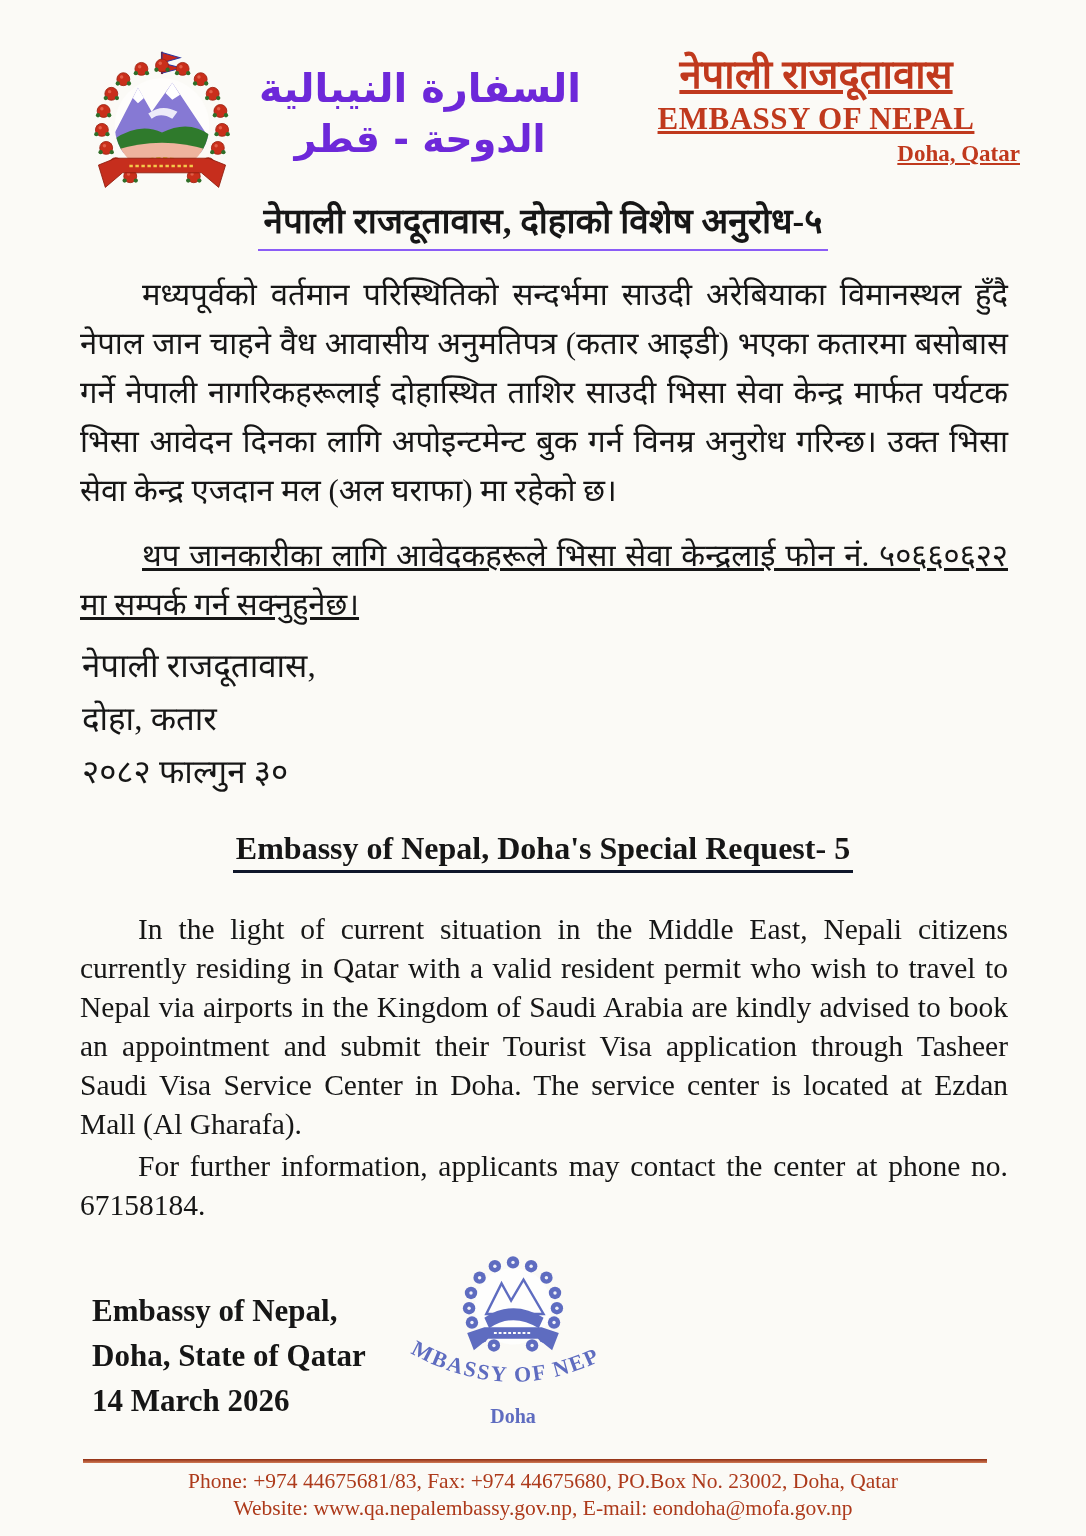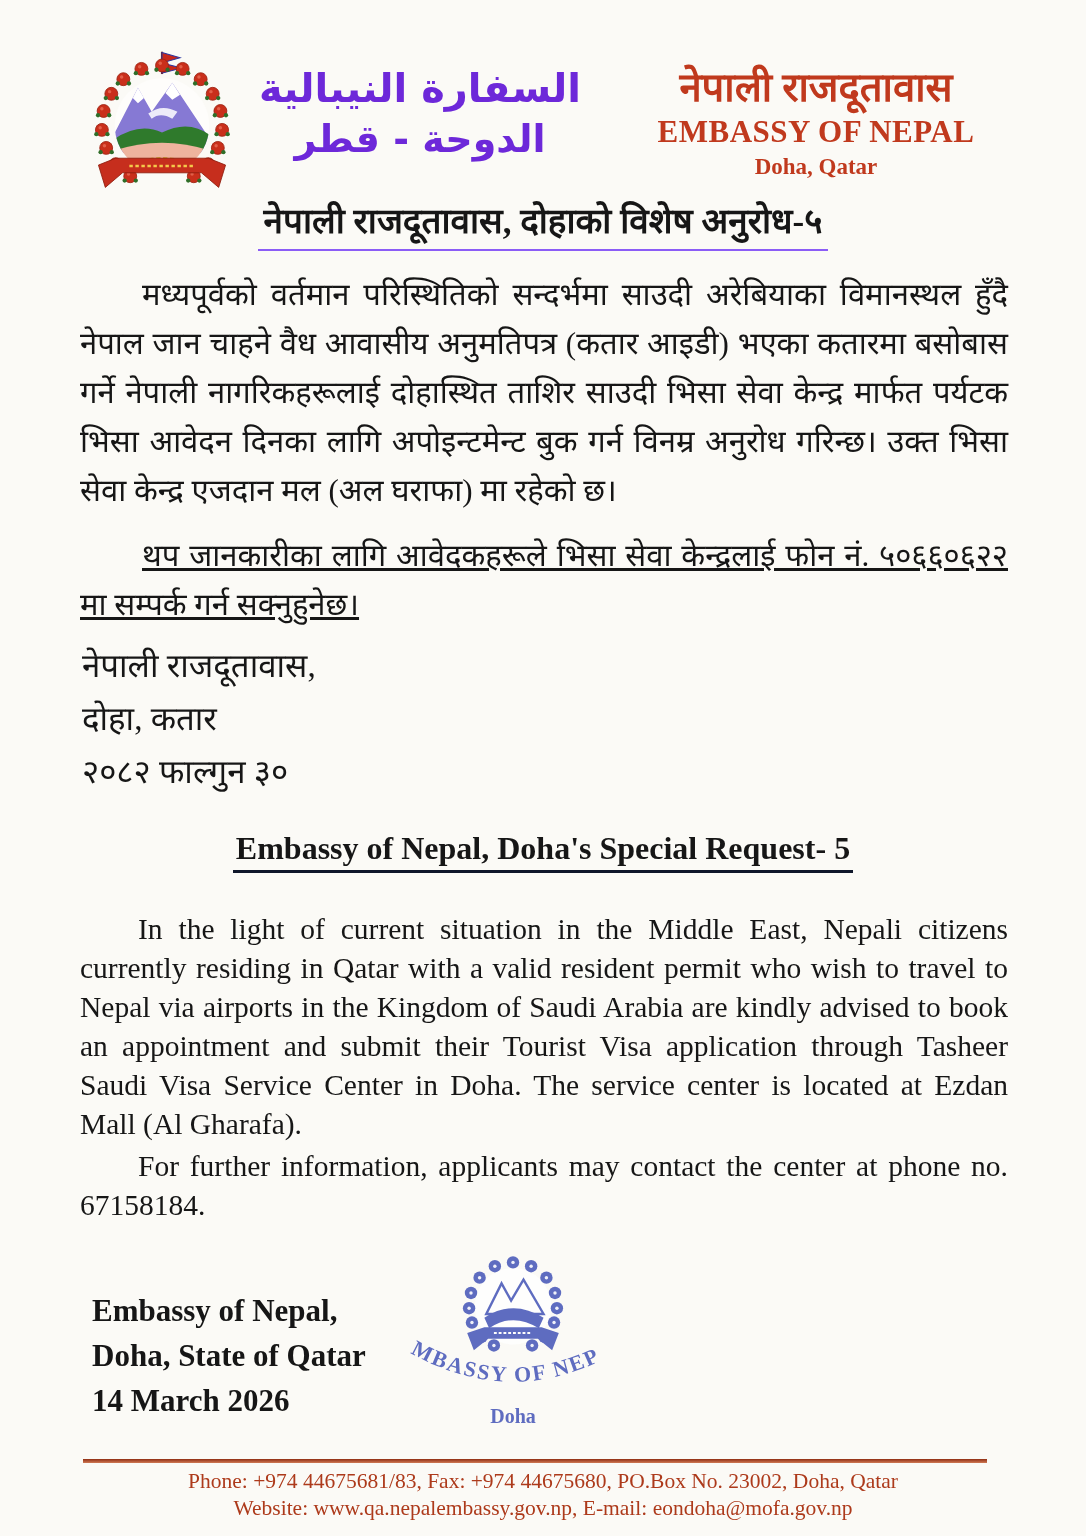--- a/index.html
+++ b/index.html
@@ -16,24 +16,24 @@
   
   .emblem { position: absolute; left: 76px; top: 50px; }
   .arabic-block {
     position: absolute; left: 252px; top: 62px; width: 336px;
     text-align: center; direction: rtl;
     font-family: "DejaVu Sans", sans-serif;
     font-weight: bold; color: #6d28d9;
   }
   .arabic-line1 { font-size: 40px; line-height: 52px; }
   .arabic-line2 { font-size: 38px; line-height: 50px; }
-  .hdr-right { position: absolute; left: 612px; top: 64px; width: 408px; text-align: center; color: #c0391d; }
+  .hdr-right { position: absolute; left: 612px; top: 51px; width: 408px; text-align: center; color: #c0391d; text-decoration: underline; }
   .hdr-nepali  { font-family: "Liberation Serif", "DejaVu Sans", serif; font-size: 40px; font-weight: bold; line-height: 48px; }
   .hdr-english { font-family: "Liberation Serif", serif; font-size: 31px; font-weight: bold; letter-spacing: 0.5px; line-height: 40px; }
-  .hdr-city    { font-family: "Liberation Serif", serif; font-size: 23px; font-weight: bold; line-height: 29px; }
+  .hdr-city    { font-family: "Liberation Serif", serif; font-size: 23px; font-weight: bold; line-height: 29px; text-align: right; }
 
   
   .np-title { position: absolute; top: 196px; left: 0; width: 100%; text-align: center; }
   .np-title span {
     display: inline-block; font-size: 35px; font-weight: 600;
     font-family: "Liberation Serif", "DejaVu Sans", serif;
     border-bottom: 2px solid #8b5cf6; padding: 0 6px 6px 6px;
   }
   .np-body {
     position: absolute; top: 270px; left: 80px; width: 928px;

